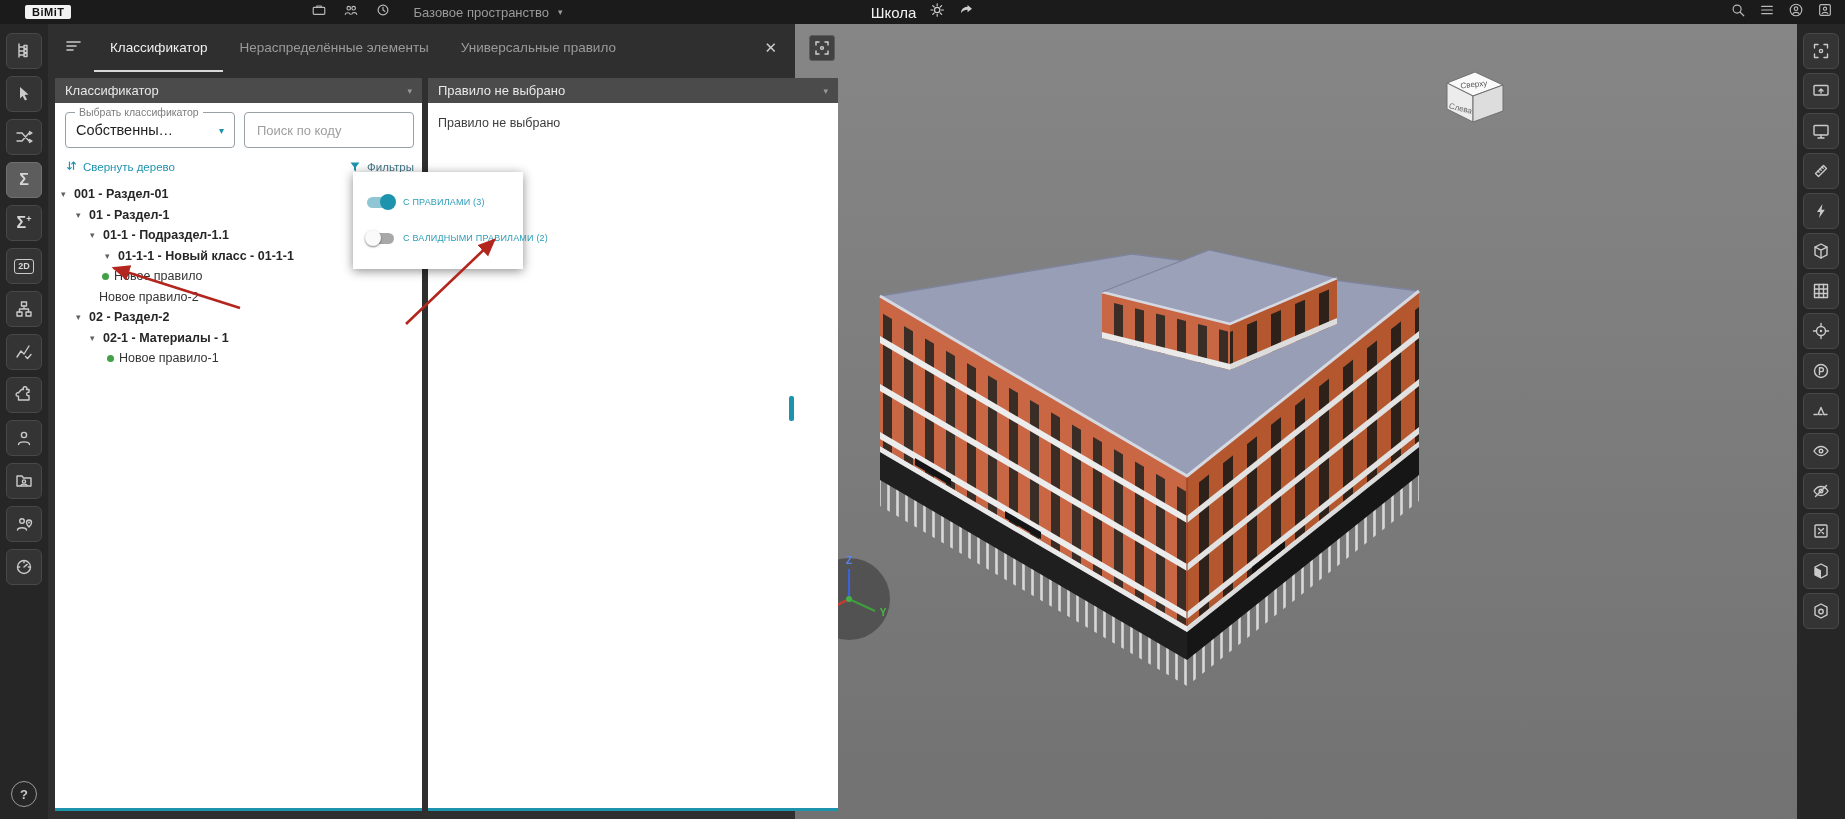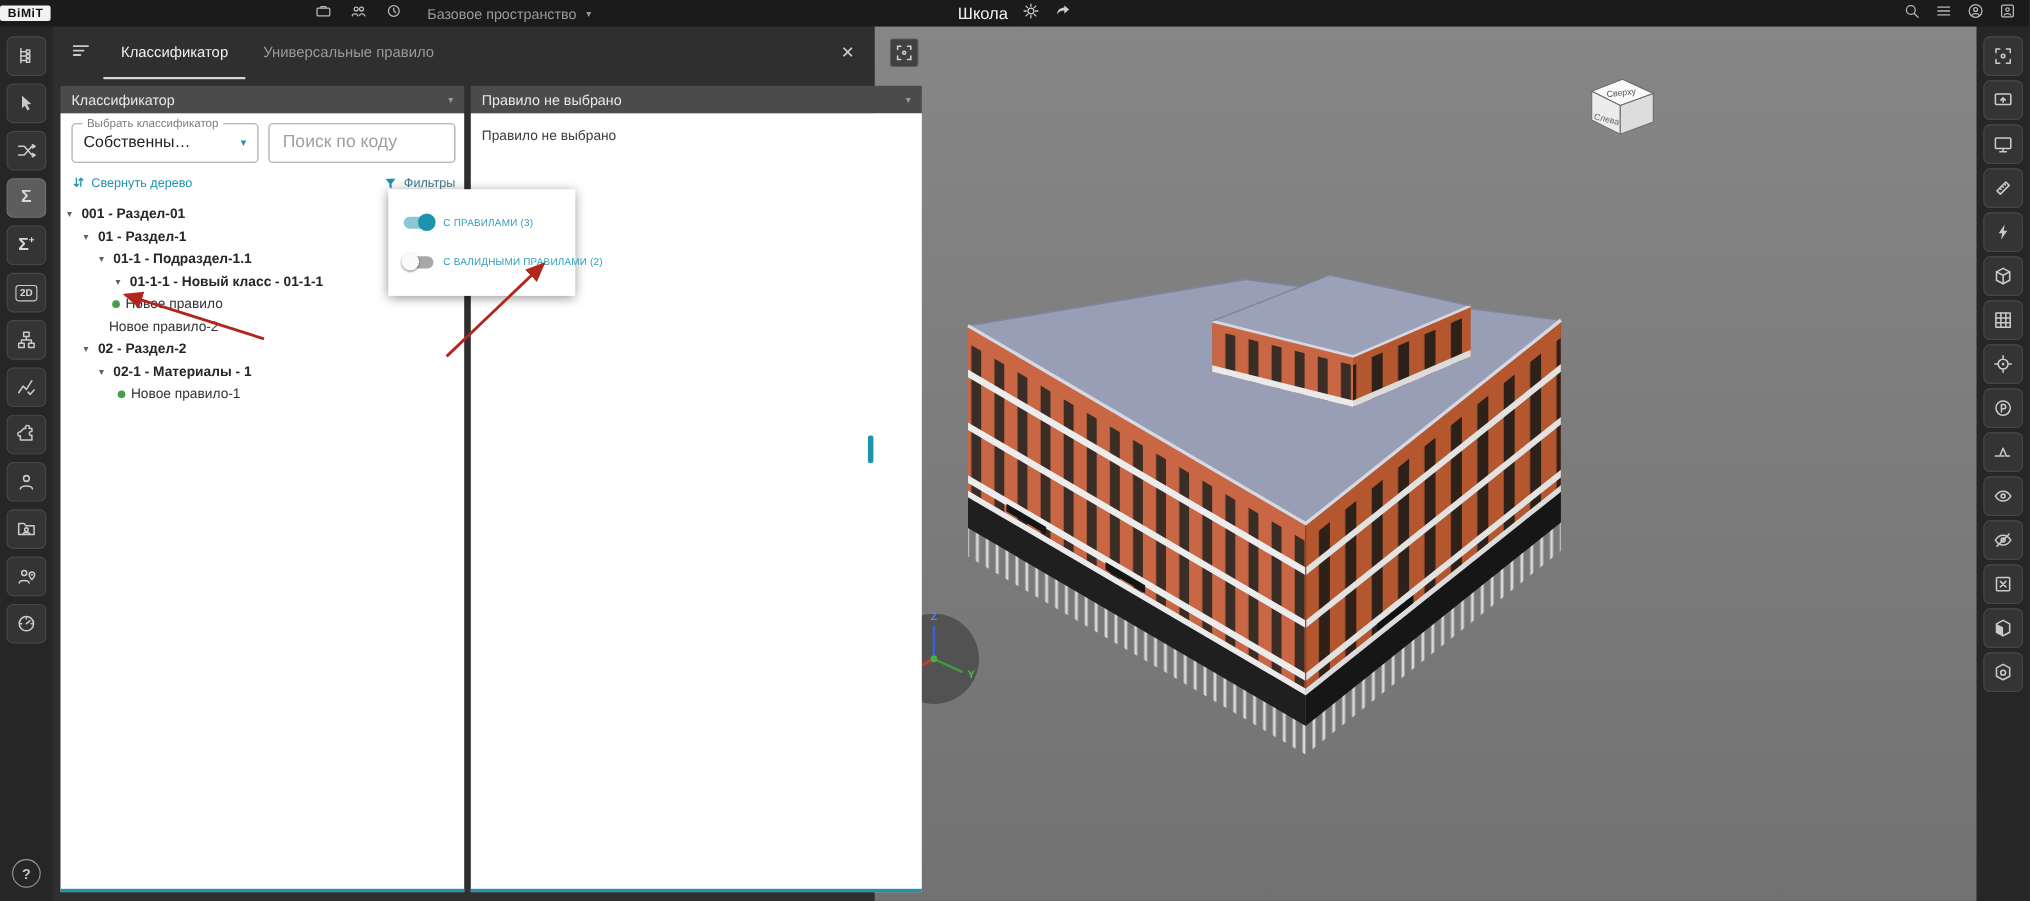--- a/index.html
+++ b/index.html
@@ -6,21 +6,21 @@
   html,body { margin:0; padding:0; }
   body {
     width:1845px; height:819px; position:relative; overflow:hidden;
     background:#2f2f2f; font-family:"Liberation Sans", sans-serif;
   }
   svg.ic { width:16px; height:16px; stroke:#b9b9b9; fill:none; stroke-width:1.3; stroke-linecap:round; stroke-linejoin:round; }
   .f { fill:#b9b9b9; stroke:none; }
 
   
   .topbar { position:absolute; left:0; top:0; right:0; height:24px; background:#1b1b1b; display:flex; align-items:center; z-index:40; }
-  .logo { margin-left:0; background:#f2f2f2; color:#111; font-weight:bold; font-size:11px; padding:1px 7px; border-radius:2px; letter-spacing:.5px; }
+  .logo { margin-left:25px; background:#f2f2f2; color:#111; font-weight:bold; font-size:11px; padding:1px 7px; border-radius:2px; letter-spacing:.5px; }
   .tb-icons-left { margin-left:240px; display:flex; align-items:center; gap:16px; }
   .ws-label { color:#9a9a9a; font-size:13px; margin-left:22px; display:flex; align-items:center; gap:9px; }
   .caret { color:#9a9a9a; font-size:9px; }
   .tb-center { position:absolute; left:50%; transform:translateX(-50%); display:flex; align-items:center; gap:13px; }
   .title { color:#f2f2f2; font-size:15px; }
   .tb-center svg.ic { stroke:#cfcfcf; }
   .tb-center .f { fill:#cfcfcf; }
   .tb-right { margin-left:auto; margin-right:12px; display:flex; gap:13px; align-items:center; }
 
   
@@ -49,21 +49,21 @@
   .col.left  { left:7px;  width:367px; }
   .col.right { left:380px; width:410px; }
   .col-header { height:25px; background:#4b4b4b; display:flex; align-items:center; justify-content:space-between; padding:0 10px; color:#e8e8e8; font-size:13px; }
   .col-body { position:absolute; top:25px; bottom:0; left:0; right:0; background:#fff; border-bottom:3px solid #1e93ad; }
 
   .select-box { position:absolute; left:10px; top:9px; width:170px; height:36px; border:1px solid #98a1a6; border-radius:4px; display:flex; align-items:center; justify-content:space-between; padding:0 10px; }
   .select-box .value { font-size:14.5px; color:#222; }
   .sel-caret { color:#1e93ad; font-size:10px; }
   .floating-label { position:absolute; top:-7px; left:9px; background:#fff; font-size:10.5px; color:#7d7d7d; padding:0 4px; white-space:nowrap; }
   .search-box { position:absolute; left:189px; top:9px; width:170px; height:36px; border:1px solid #98a1a6; border-radius:4px; }
-  .search-box input { width:100%; height:100%; border:none; outline:none; padding:0 12px; font-size:16px; font-family:inherit; color:#a16207; background:transparent; }
+  .search-box input { width:100%; height:100%; border:none; outline:none; padding:0 12px; font-size:13px; font-family:inherit; color:#a16207; background:transparent; }
   input::placeholder { color:#9e9e9e; }
 
   .tree-tools { position:absolute; left:10px; right:8px; top:57px; display:flex; align-items:center; justify-content:space-between; }
   .link-collapse { display:flex; gap:5px; align-items:center; color:#1e93ad; font-size:11.5px; }
   .link-collapse svg { width:13px; height:13px; stroke:#1e93ad; stroke-width:1.5; fill:none; stroke-linecap:round; }
   .filters-btn { display:flex; gap:6px; align-items:center; font-size:11.5px; color:#46788c;text-align:center; }
 
   .tree { position:absolute; top:81px; left:0; right:0; bottom:0; overflow:hidden; }
   .tree-row { display:flex; align-items:center; height:20.5px; font-size:12.5px; }
   .tw-caret { color:#5d6165; font-size:9px; width:13px; flex:none; }
@@ -228,20 +228,23 @@
     </div>
 </div>
 
 <div class="panel">
   <div class="tabbar">
     <span class="menu-ic"><svg viewBox="0 0 20 20">
           <path d="M3 6h13M3 10h9M3 14h6"></path>
         </svg></span>
     <div class="tab active">
         <span>Классификатор</span>
+      </div>
+    <div class="tab">
+        <span>Нераспределённые элементы</span>
       </div>
     <div class="tab">
         <span>Универсальные правило</span>
       </div>
     <span class="close-btn">✕</span>
   </div>
 
   <div class="col left">
     <div class="col-header">
       <span>Классификатор</span>

